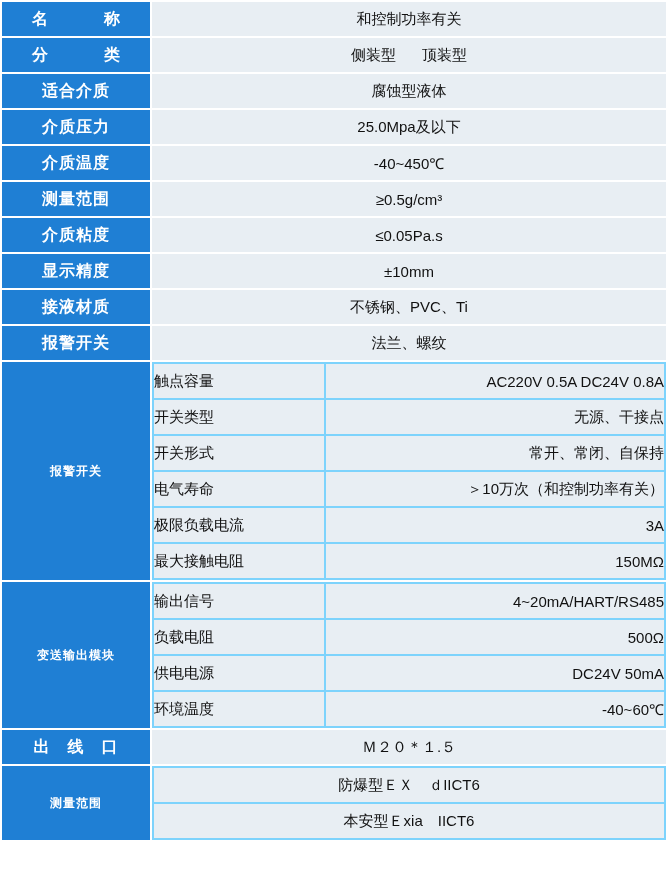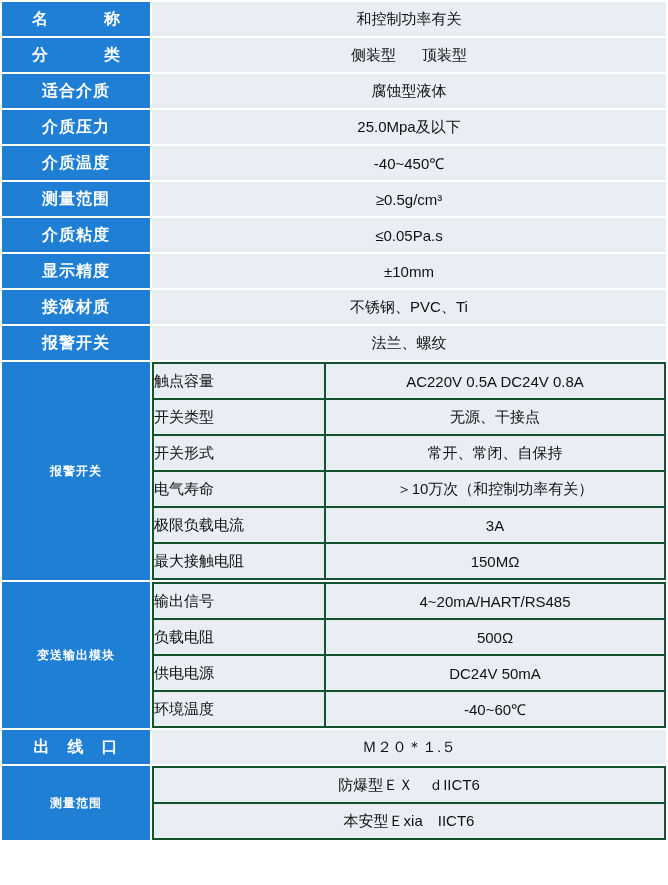--- a/index.html
+++ b/index.html
@@ -53,38 +53,38 @@
     font-size: 15px;
     text-align: left;
     padding-left: 14px;
     height: 34px;
     width: 170px;
     color: #111;
   }
   .sub-value {
     background: #e8eef3;
     font-size: 15px;
-    text-align: center;
+    text-align: right;
     padding-left: 12px;
     height: 34px;
     color: #111;
   }
   .two-part {
     display: flex;
     justify-content: center;
     gap: 26px;
   }
   .inner-table {
     width: 100%;
     border-collapse: separate;
     border-spacing: 2px 2px;
     table-layout: fixed;
   }
   .inner-table td { padding: 0; }
-  .nest-wrap { padding: 0; background: #14532d; margin-left: 36px; }
+  .nest-wrap { padding: 0; background: #7dd3fc; margin-left: 36px; }
 </style>
 </head>
 <body>
 
 <table class="spec-table">
   <tbody>
     <tr>
       <td class="label-cell wide-space">名　　称</td>
       <td class="value-cell">和控制功率有关</td>
     </tr>

